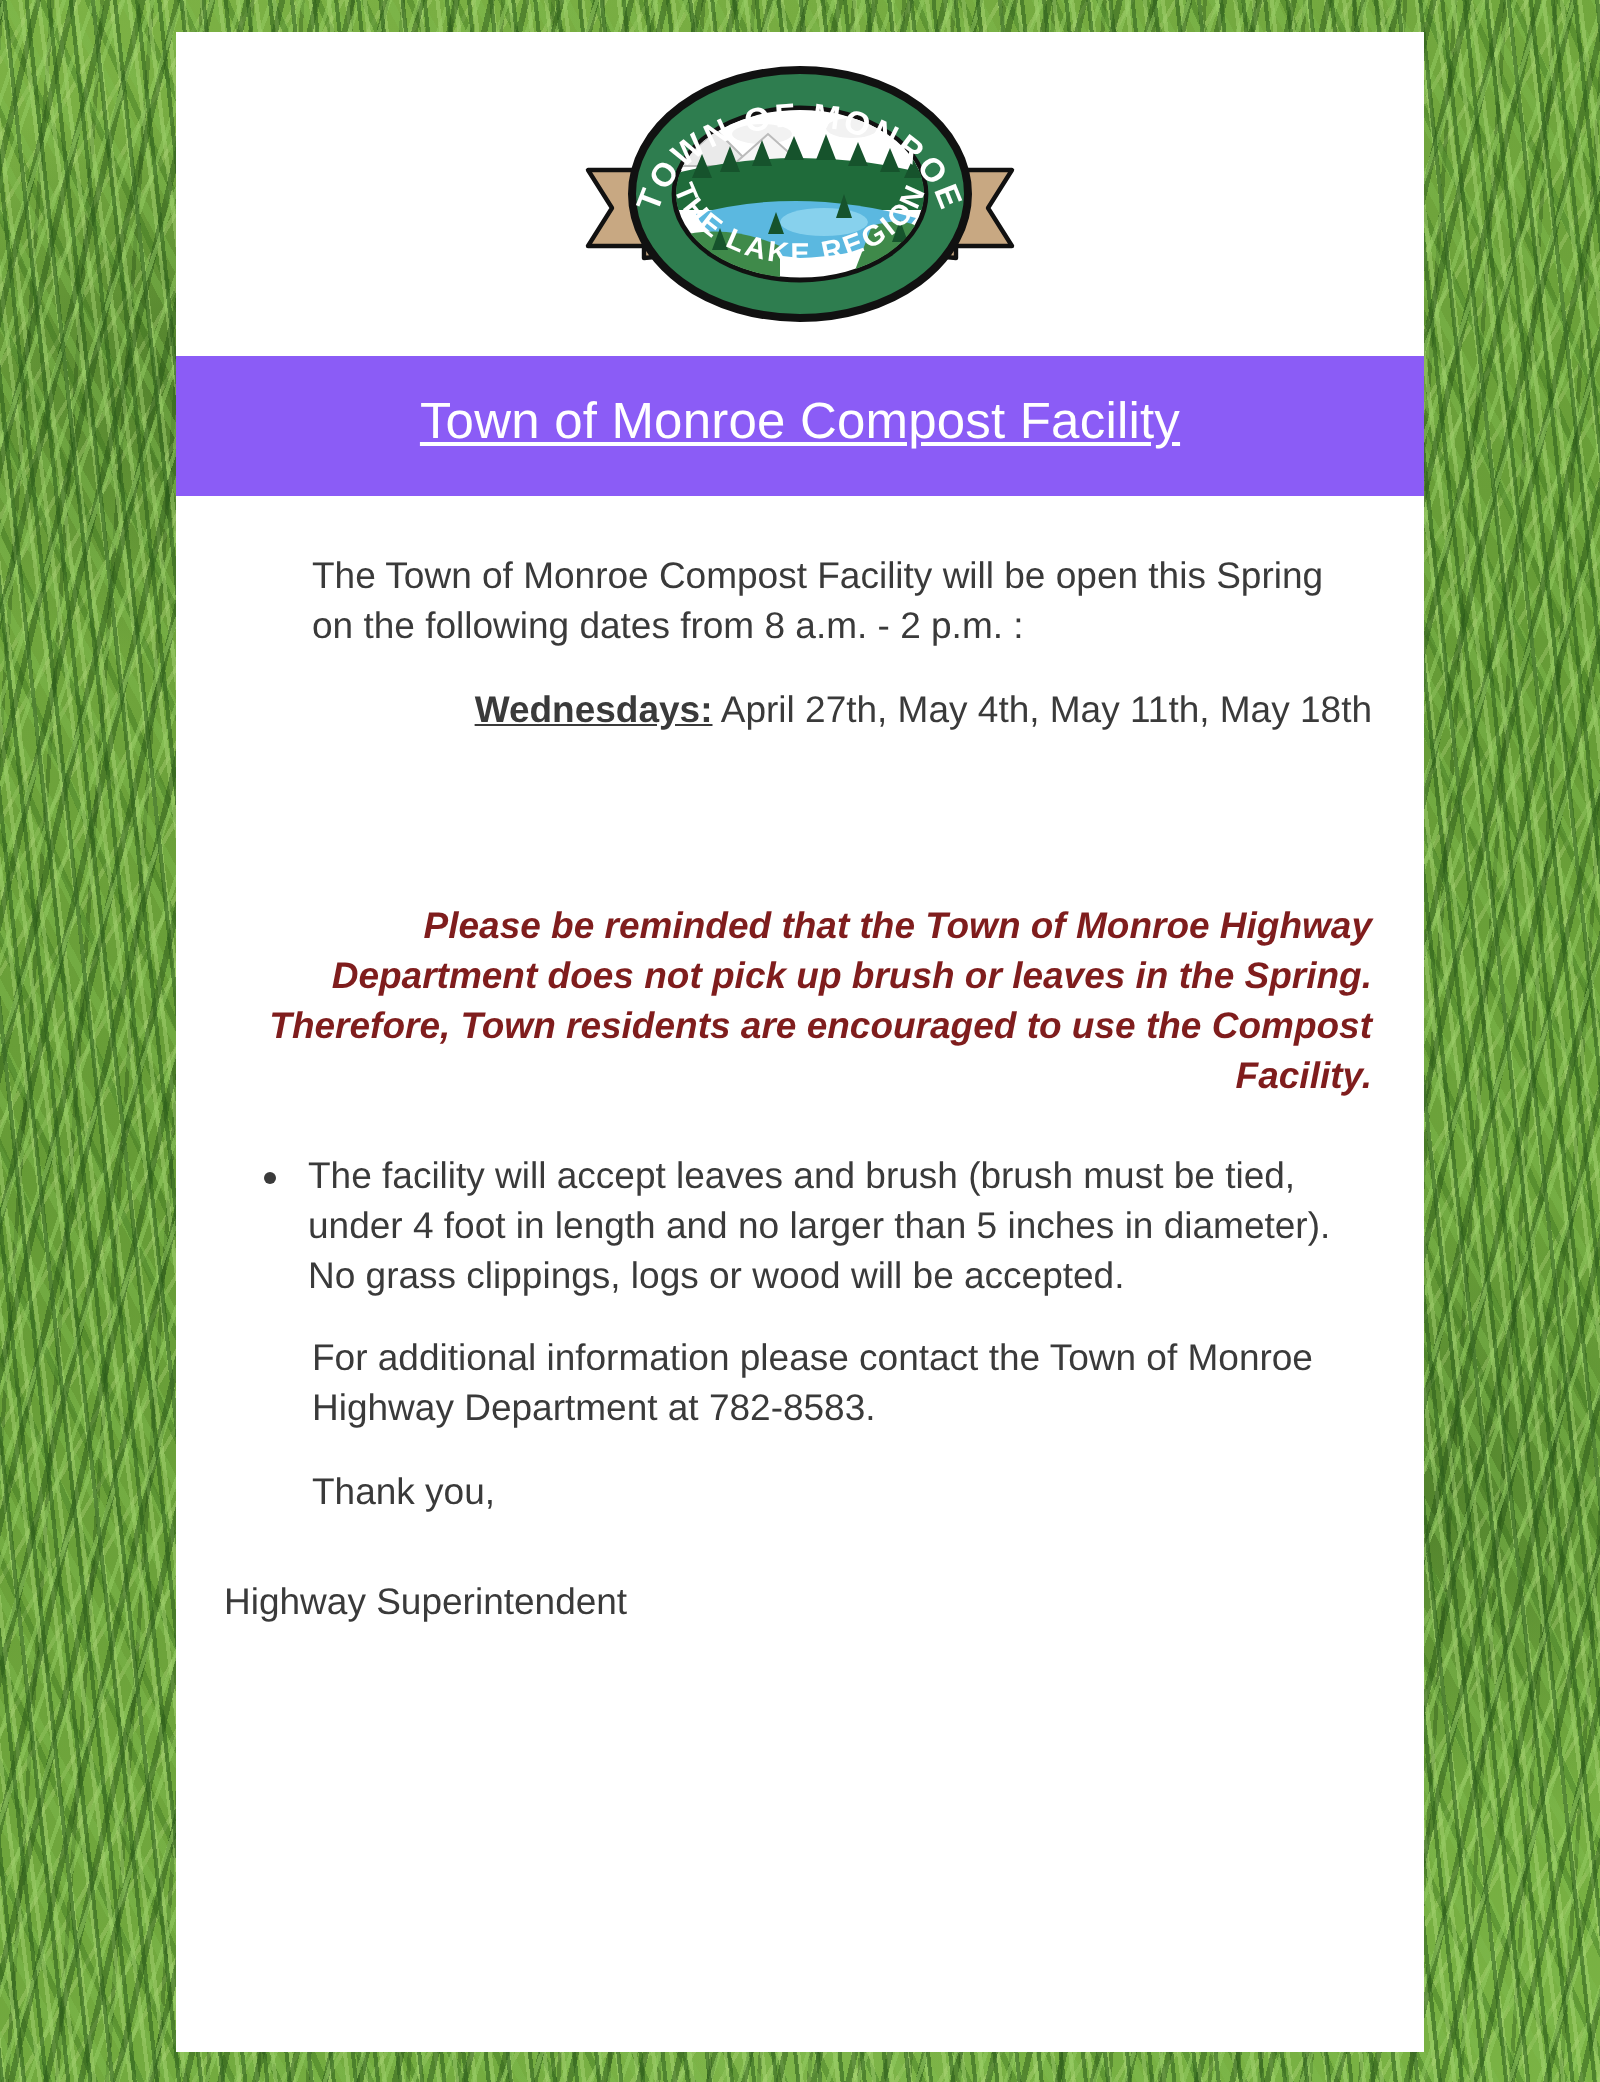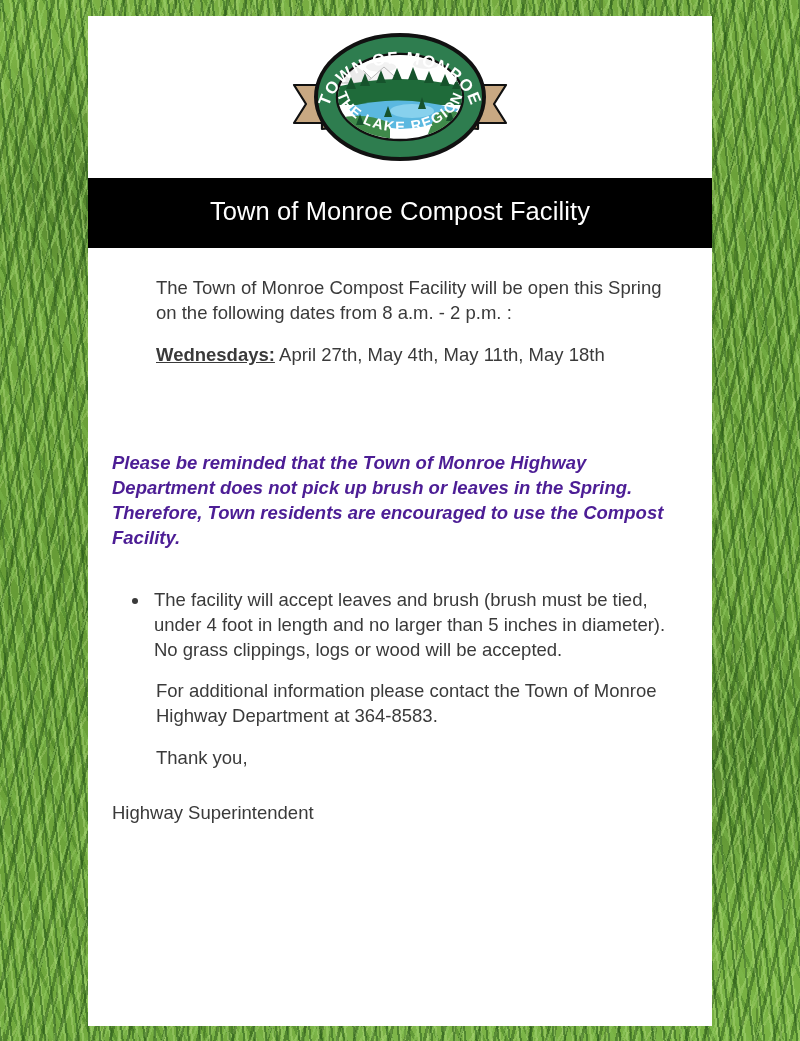--- a/index.html
+++ b/index.html
@@ -55,66 +55,67 @@
     justify-content: center;
   }
   .seal-wrap {
     position: relative;
     width: 228px;
     height: 132px;
   }
 
   
   .banner {
-    background: #000000;
+    background: #8b5cf6;
     color: #ffffff;
     text-align: center;
     padding: 17px 10px 19px;
     font-size: 25.5px;
     line-height: 1.33;
     font-weight: 400;
     letter-spacing: .1px;
+    text-decoration: underline;
   }
   .banner-line { display: block; }
 
   
   .body-area {
     padding: 28px 26px 0 24px;
     color: #3a3a3a;
     font-size: 18.5px;
     line-height: 1.35;
   }
   .para { margin-bottom: 17px; margin-left: 44px; }
-  .para.tight { margin-bottom: 16px; }
+  .para.tight { margin-bottom: 16px; text-align: right; }
   .gap-lg { height: 19px; }
   .gap-xl { height: 47px; }
   .gap-md { height: 26px; }
   .gap-sm { height: 13px; }
 
   .daylabel {
     font-weight: bold;
     text-decoration: underline;
   }
 
   .green-note {
-    color: #4c1d95;
+    color: #7f1d1d;
     font-weight: bold;
     font-style: italic;
     line-height: 1.36;
     margin-bottom: 0;
+    text-align: right;
   }
 
   ul.bullets {
     margin: 0 0 16px 0;
     padding-left: 38px;
   }
   ul.bullets li {
     margin-bottom: 0;
     padding-left: 4px;
-    margin-top: 12px;
   }
 </style>
 </head>
 <body>
 
 <div id="grass-bg"></div>
 
 <div id="card">
 
   <div class="logo-area">
@@ -203,21 +204,21 @@
     <div class="gap-xl"></div>
 
     <p class="green-note">Please be reminded that the Town of Monroe Highway Department does not pick up brush or leaves in the Spring. Therefore, Town residents are encouraged to use the Compost Facility.</p>
 
     <div class="gap-md"></div>
 
     <ul class="bullets">
       <li>The facility will accept leaves and brush (brush must be tied, under 4 foot in length and no larger than 5 inches in diameter). No grass clippings, logs or wood will be accepted.</li>
     </ul>
 
-    <p class="para">For additional information please contact the Town of Monroe Highway Department at 364-8583.</p>
+    <p class="para">For additional information please contact the Town of Monroe Highway Department at 782-8583.</p>
 
     <p class="para">Thank you,</p>
 
     <div class="gap-sm"></div>
 
     <p>Highway Superintendent</p>
 
   </div>
 </div>
 

